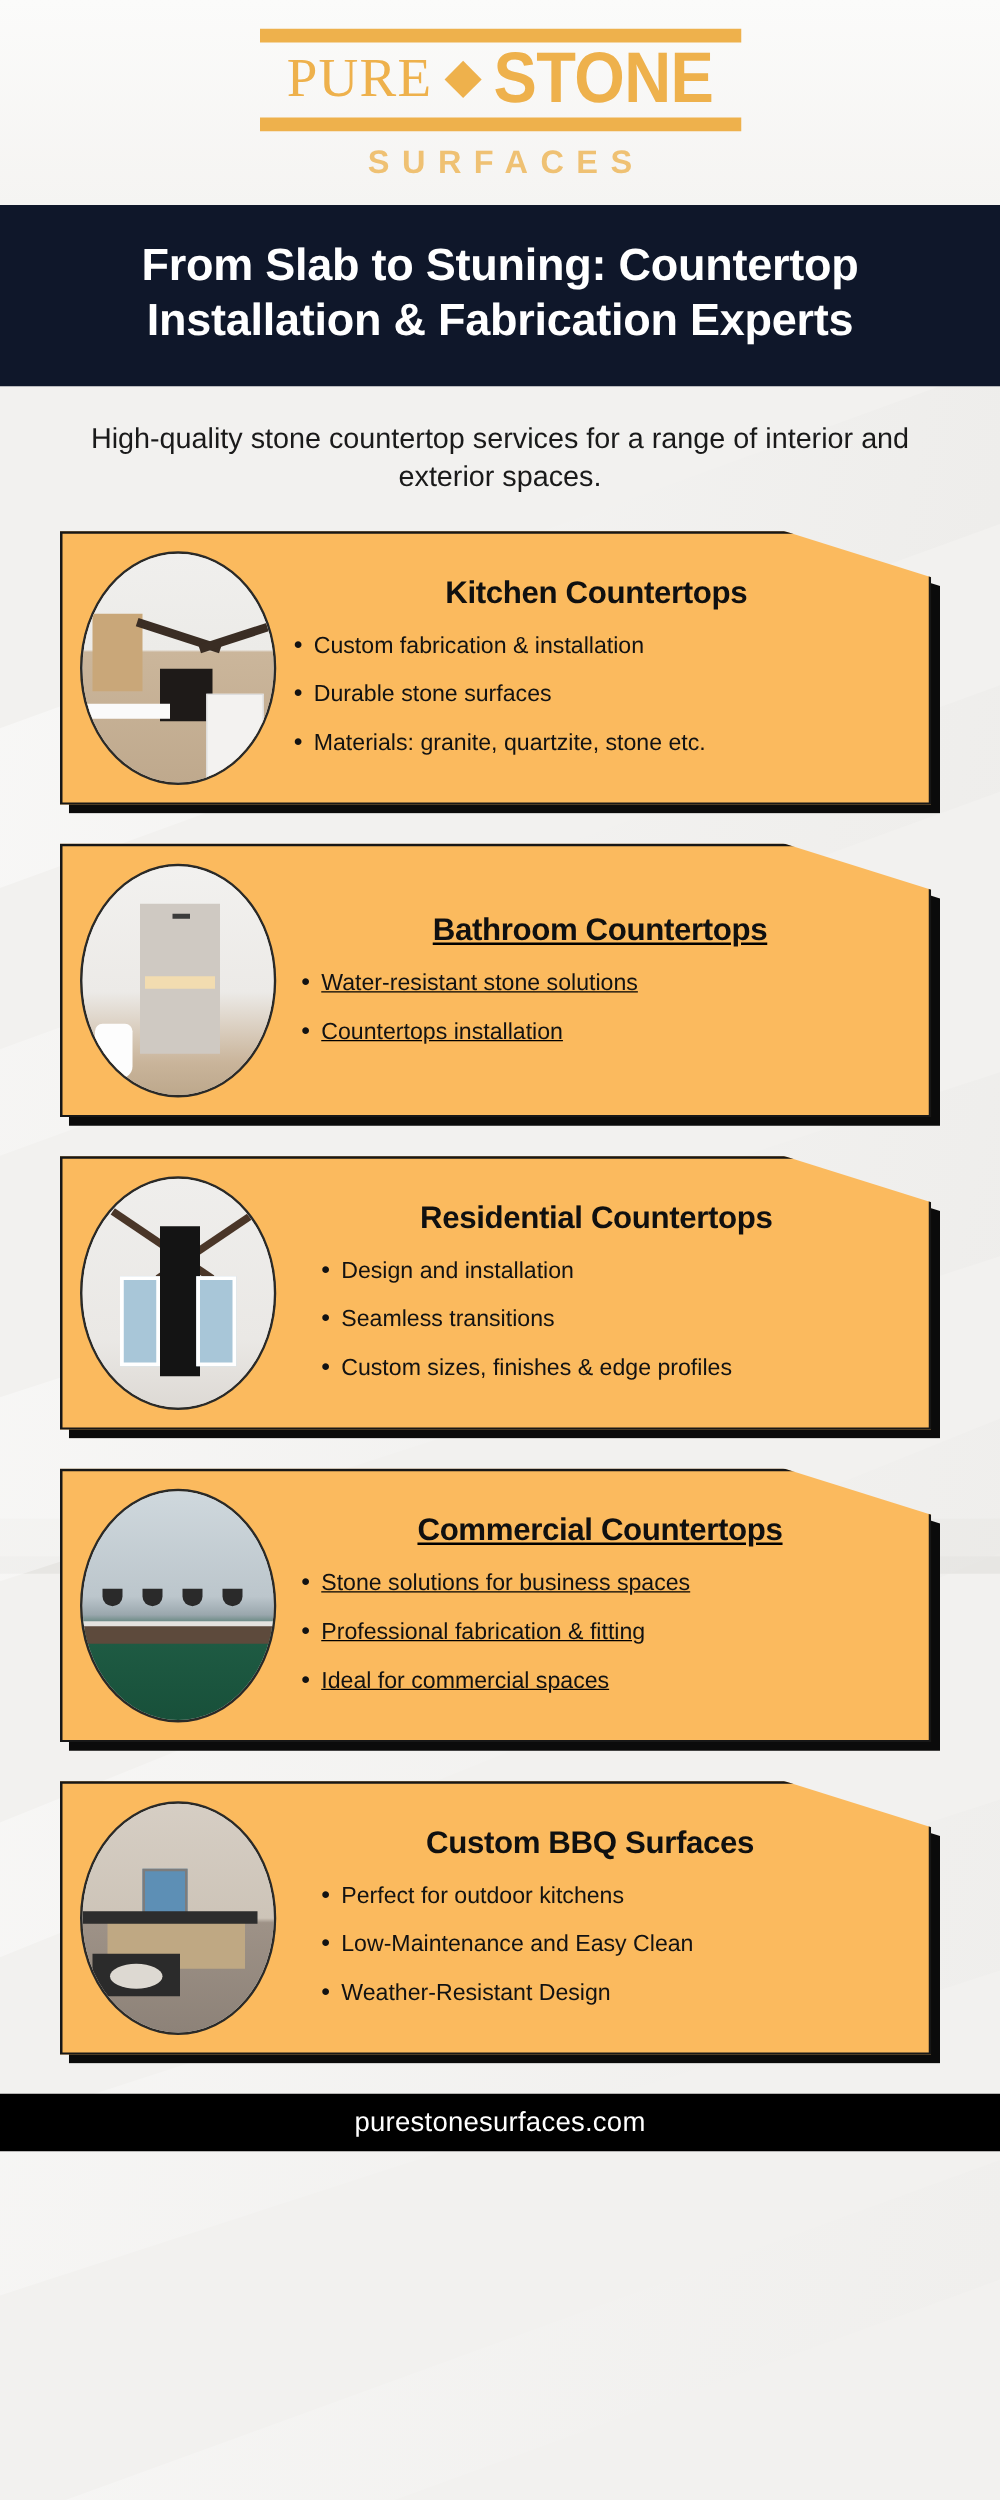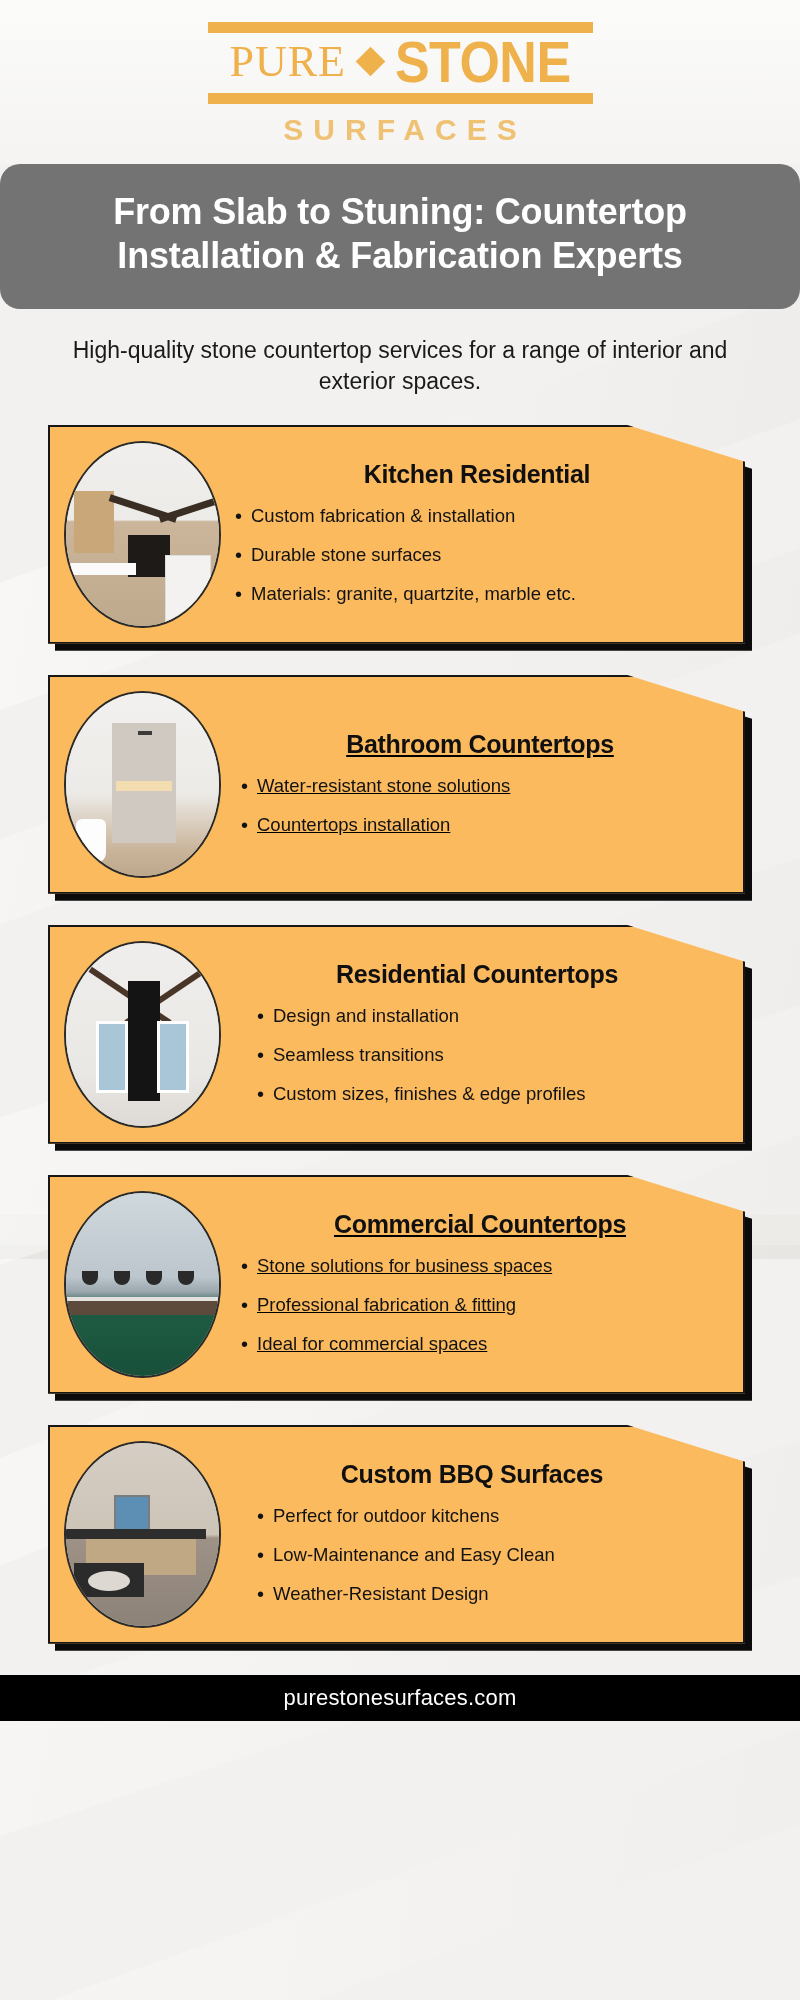--- a/index.html
+++ b/index.html
@@ -27,24 +27,24 @@
   
   .logo-wrap { height:164px; background:linear-gradient(180deg,#fbfbfa 0%, #f5f4f2 100%); display:flex; flex-direction:column; align-items:center; justify-content:center; padding-top:4px; }
   .logo-mark { width:385px; }
   .logo-bar { height:11px; background:#eeb14c; width:100%; }
   .logo-bar.top { margin-bottom:1px; }
   .logo-bar.bot { margin-top:1px; }
   .logo-row { display:flex; align-items:center; justify-content:center; gap:14px; padding:2px 6px 4px; }
   .logo-pure { font-family:"Liberation Serif", serif; font-size:44px; font-weight:400; color:#eeb14c; letter-spacing:1px; line-height:1; }
   .logo-diamond { width:21px; height:21px; background:#eeb14c; transform:rotate(45deg); flex:none; }
   .logo-stone { font-family:"Liberation Sans", sans-serif; font-size:52px; font-weight:700; color:#eeb14c; letter-spacing:-0.5px; line-height:1; transform:scaleY(1.1); }
-  .logo-sub { font-size:30px; font-weight:700; letter-spacing:10px; color:#efc173; margin-top:9px; padding-left:10px; }
-
-  
-  .banner { background:#737373; padding:26px 41px 30px;border-radius:20px; }
+  .logo-sub { font-size:26px; font-weight:700; letter-spacing:10px; color:#efc173; margin-top:9px; padding-left:10px; }
+
+  
+  .banner { background:#0f172a; padding:26px 41px 30px; }
   .banner h1 { color:#fff; font-size:36px; line-height:1.23; font-weight:700; text-align:center; letter-spacing:-0.2px; }
 
   
   .subtitle { text-align:center; font-size:23px; line-height:1.35; color:#1a1a1a; padding:26px 70px 28px; }
 
   
   .cards { padding:0 48px 0 48px; }
   .card-slot { position:relative; margin-bottom:31px; }
   .card-shadow {
     position:absolute; left:7px; top:7px; width:697px; height:100%;
@@ -158,25 +158,25 @@
           <div class="ph kitchen">
               <div class="cab"></div>
               <div class="beam b1"></div>
               <div class="beam b2"></div>
               <div class="fire"></div>
               <div class="cab2"></div>
               <div class="ctr"></div>
             </div>
         </div>
         <div class="card-body">
-          <div class="card-title">Kitchen Residential</div>
+          <div class="card-title">Kitchen Countertops</div>
           <ul class="card-list">
             <li>Custom fabrication &amp; installation</li>
             <li>Durable stone surfaces</li>
-            <li> Materials: granite, quartzite, marble etc.</li>
+            <li> Materials: granite, quartzite, stone etc.</li>
           </ul>
         </div>
       </div>
     </div>
 
     <div class="card-slot c2">
       <div class="card-shadow"></div>
       <div class="card">
         <div class="card-photo">
           <div class="ph bath">

